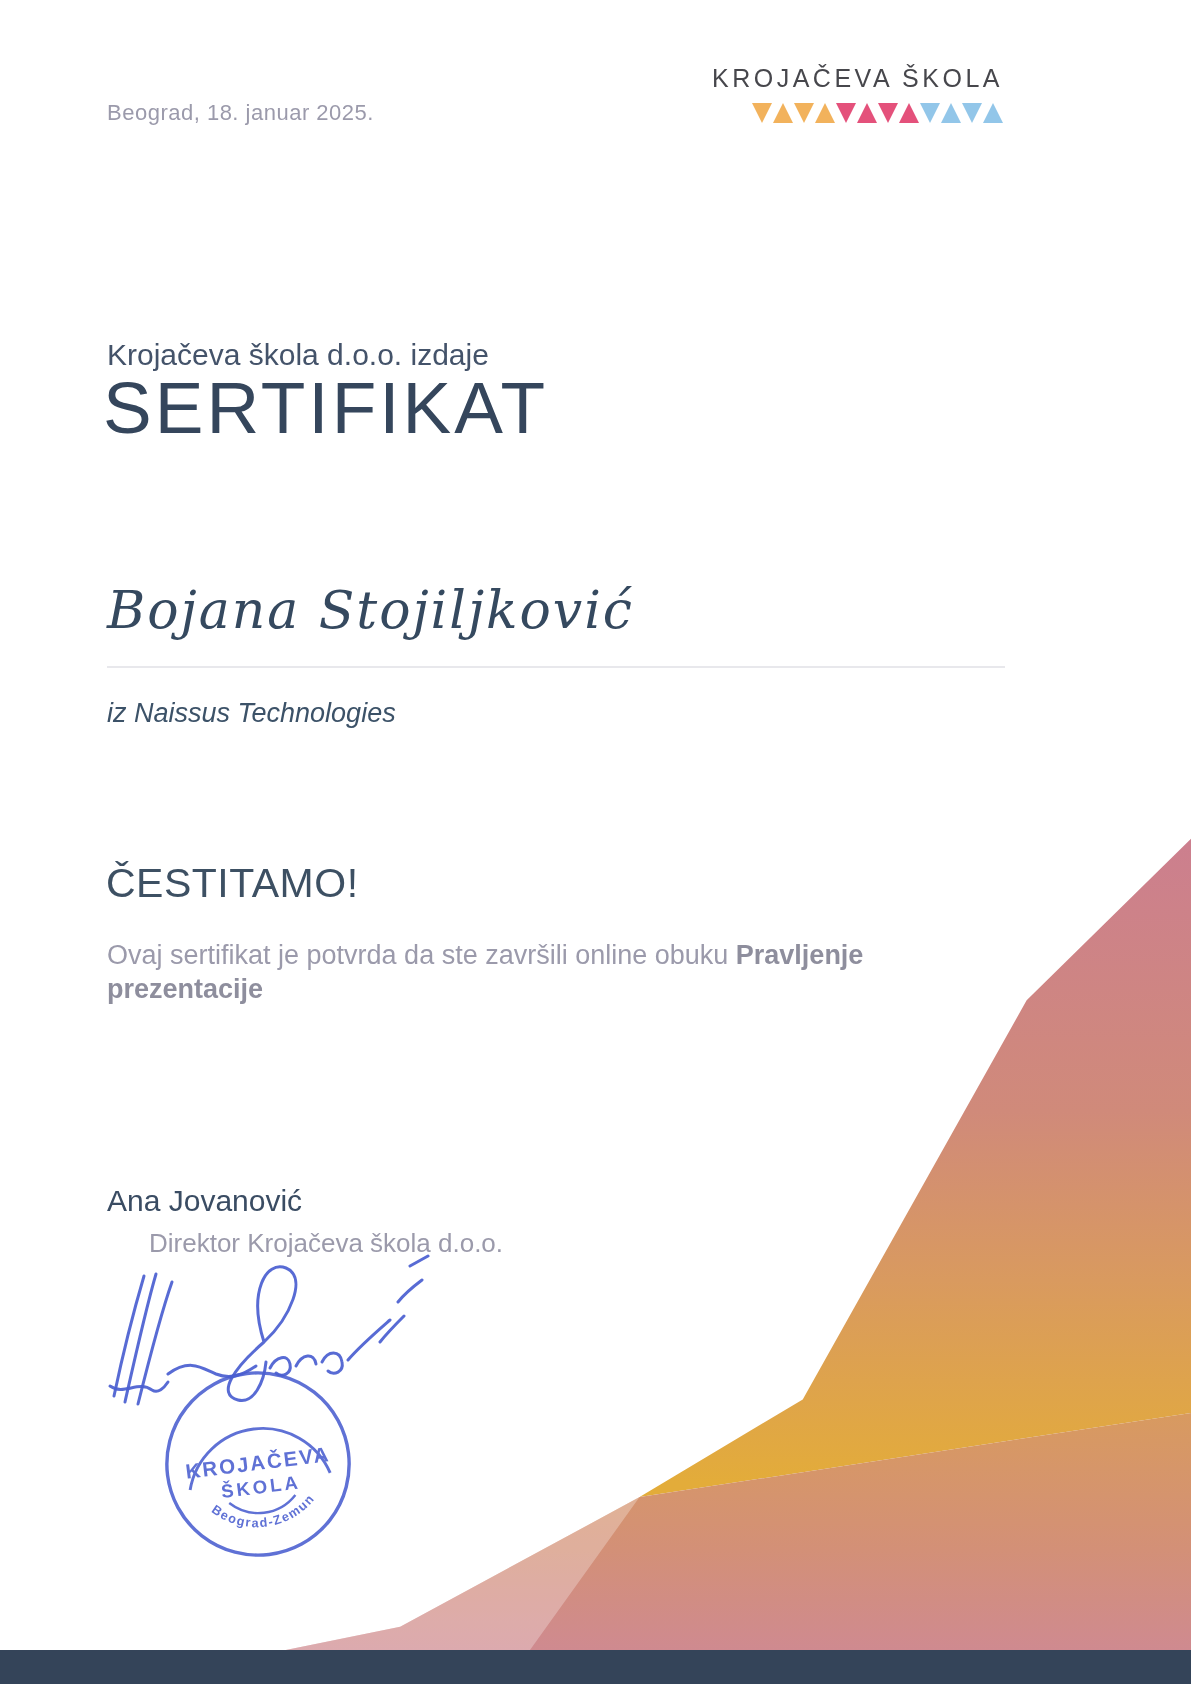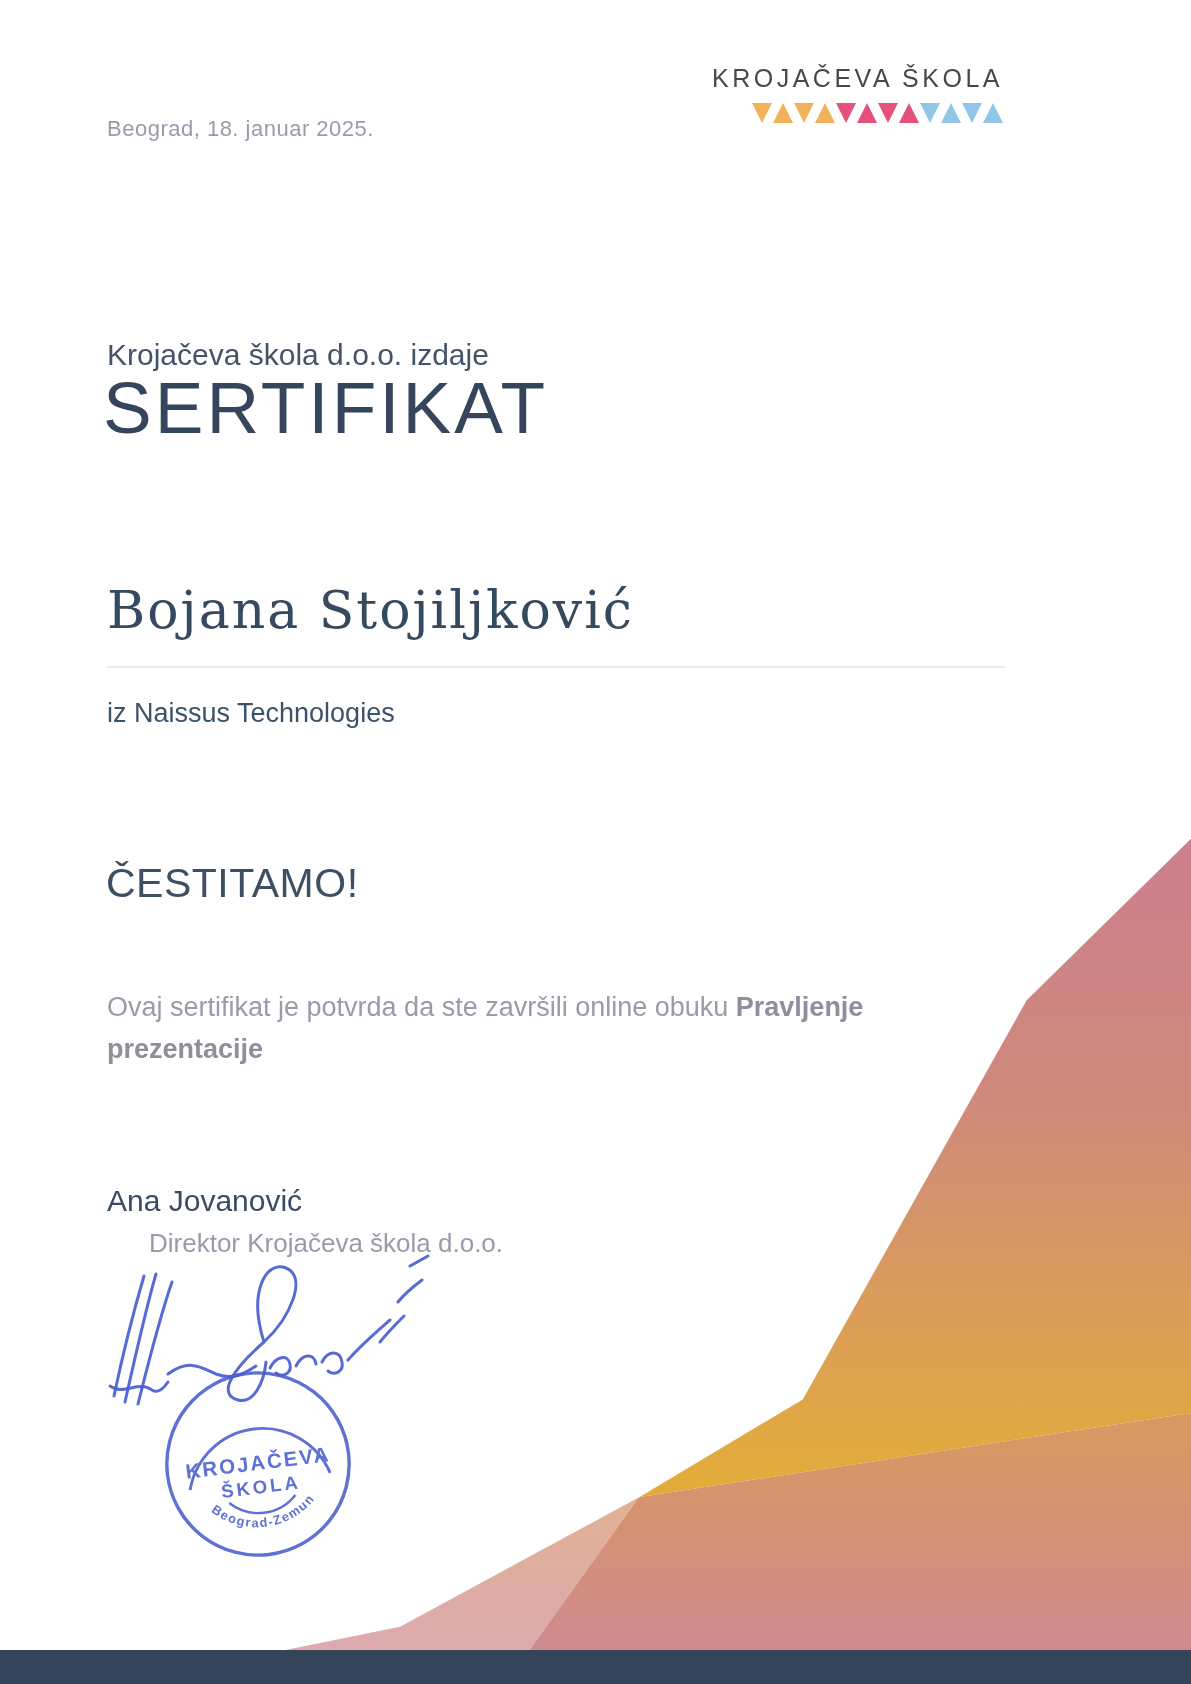--- a/index.html
+++ b/index.html
@@ -18,37 +18,37 @@
     clip-path:polygon(53.7% 88.9%, 33.6% 96.6%, 24% 97.98%, 100% 97.98%, 100% 83.9%);
     background:linear-gradient(180deg,#d89a60 84%,#d39077 92%,var(--salmon-pink) 98%);
   }
   .shape-c{
     clip-path:polygon(53.7% 88.9%, 33.6% 96.6%, 24% 97.98%, 44.5% 97.98%);
     background:rgba(255,255,255,0.28);
   }
   .footer-bar{position:absolute;left:0;right:0;bottom:0;height:34px;background:var(--footer);}
 
   
-  .date{position:absolute;left:107px;top:100px;font-size:22px;color:var(--gray-text);letter-spacing:.5px;margin-top:16px;}
+  .date{position:absolute;left:107px;top:100px;font-size:22px;color:var(--gray-text);letter-spacing:.5px;}
   .logo{position:absolute;right:188px;top:64px;text-align:right;}
   .logo-text{font-size:25px;letter-spacing:3.5px;color:#47474c;white-space:nowrap;}
   .logo-tris{margin-top:9px;display:block;margin-left:auto;}
 
   
   .issuer{position:absolute;left:107px;top:338px;font-size:30px;color:var(--slate);}
   .title{position:absolute;left:103px;top:366px;font-size:73px;font-weight:400;
          letter-spacing:3px;color:var(--navy);}
-  .name{position:absolute;left:107px;top:580px;font-size:52px;
+  .name{position:absolute;left:107px;top:580px;font-size:52px;font-style:italic;
         font-family:"DejaVu Serif",serif;color:#35495f;letter-spacing:2px;white-space:nowrap;}
   .name-line{position:absolute;left:107px;top:666px;width:898px;height:2px;background:var(--line);}
-  .company{position:absolute;left:107px;top:698px;font-size:27px;color:#3c5268;}
+  .company{position:absolute;left:107px;top:698px;font-size:27px;font-style:italic;color:#3c5268;}
 
   .congrats-h{position:absolute;left:106px;top:860px;font-size:41px;color:var(--heading-slate);letter-spacing:.5px;}
   .congrats-p{position:absolute;left:107px;top:938px;width:800px;font-size:27px;
-              line-height:42px;color:var(--gray-text);margin-top:48px;}
+              line-height:34px;color:var(--gray-text);}
   .congrats-p b{color:var(--gray-bold);font-weight:700;}
 
   .sig-name{position:absolute;left:107px;top:1184px;font-size:30px;color:#3a4c63;}
   .sig-role{position:absolute;left:107px;top:1228px;font-size:26px;color:var(--gray-text);margin-left:42px;}
 
   
   .signature{position:absolute;left:98px;top:1246px;}
   .signature path{stroke:var(--stamp-blue);stroke-width:3;fill:none;
                   stroke-linecap:round;stroke-linejoin:round;opacity:.92;}
   .stamp{position:absolute;left:160px;top:1366px;transform:rotate(-7deg);opacity:.88;}

